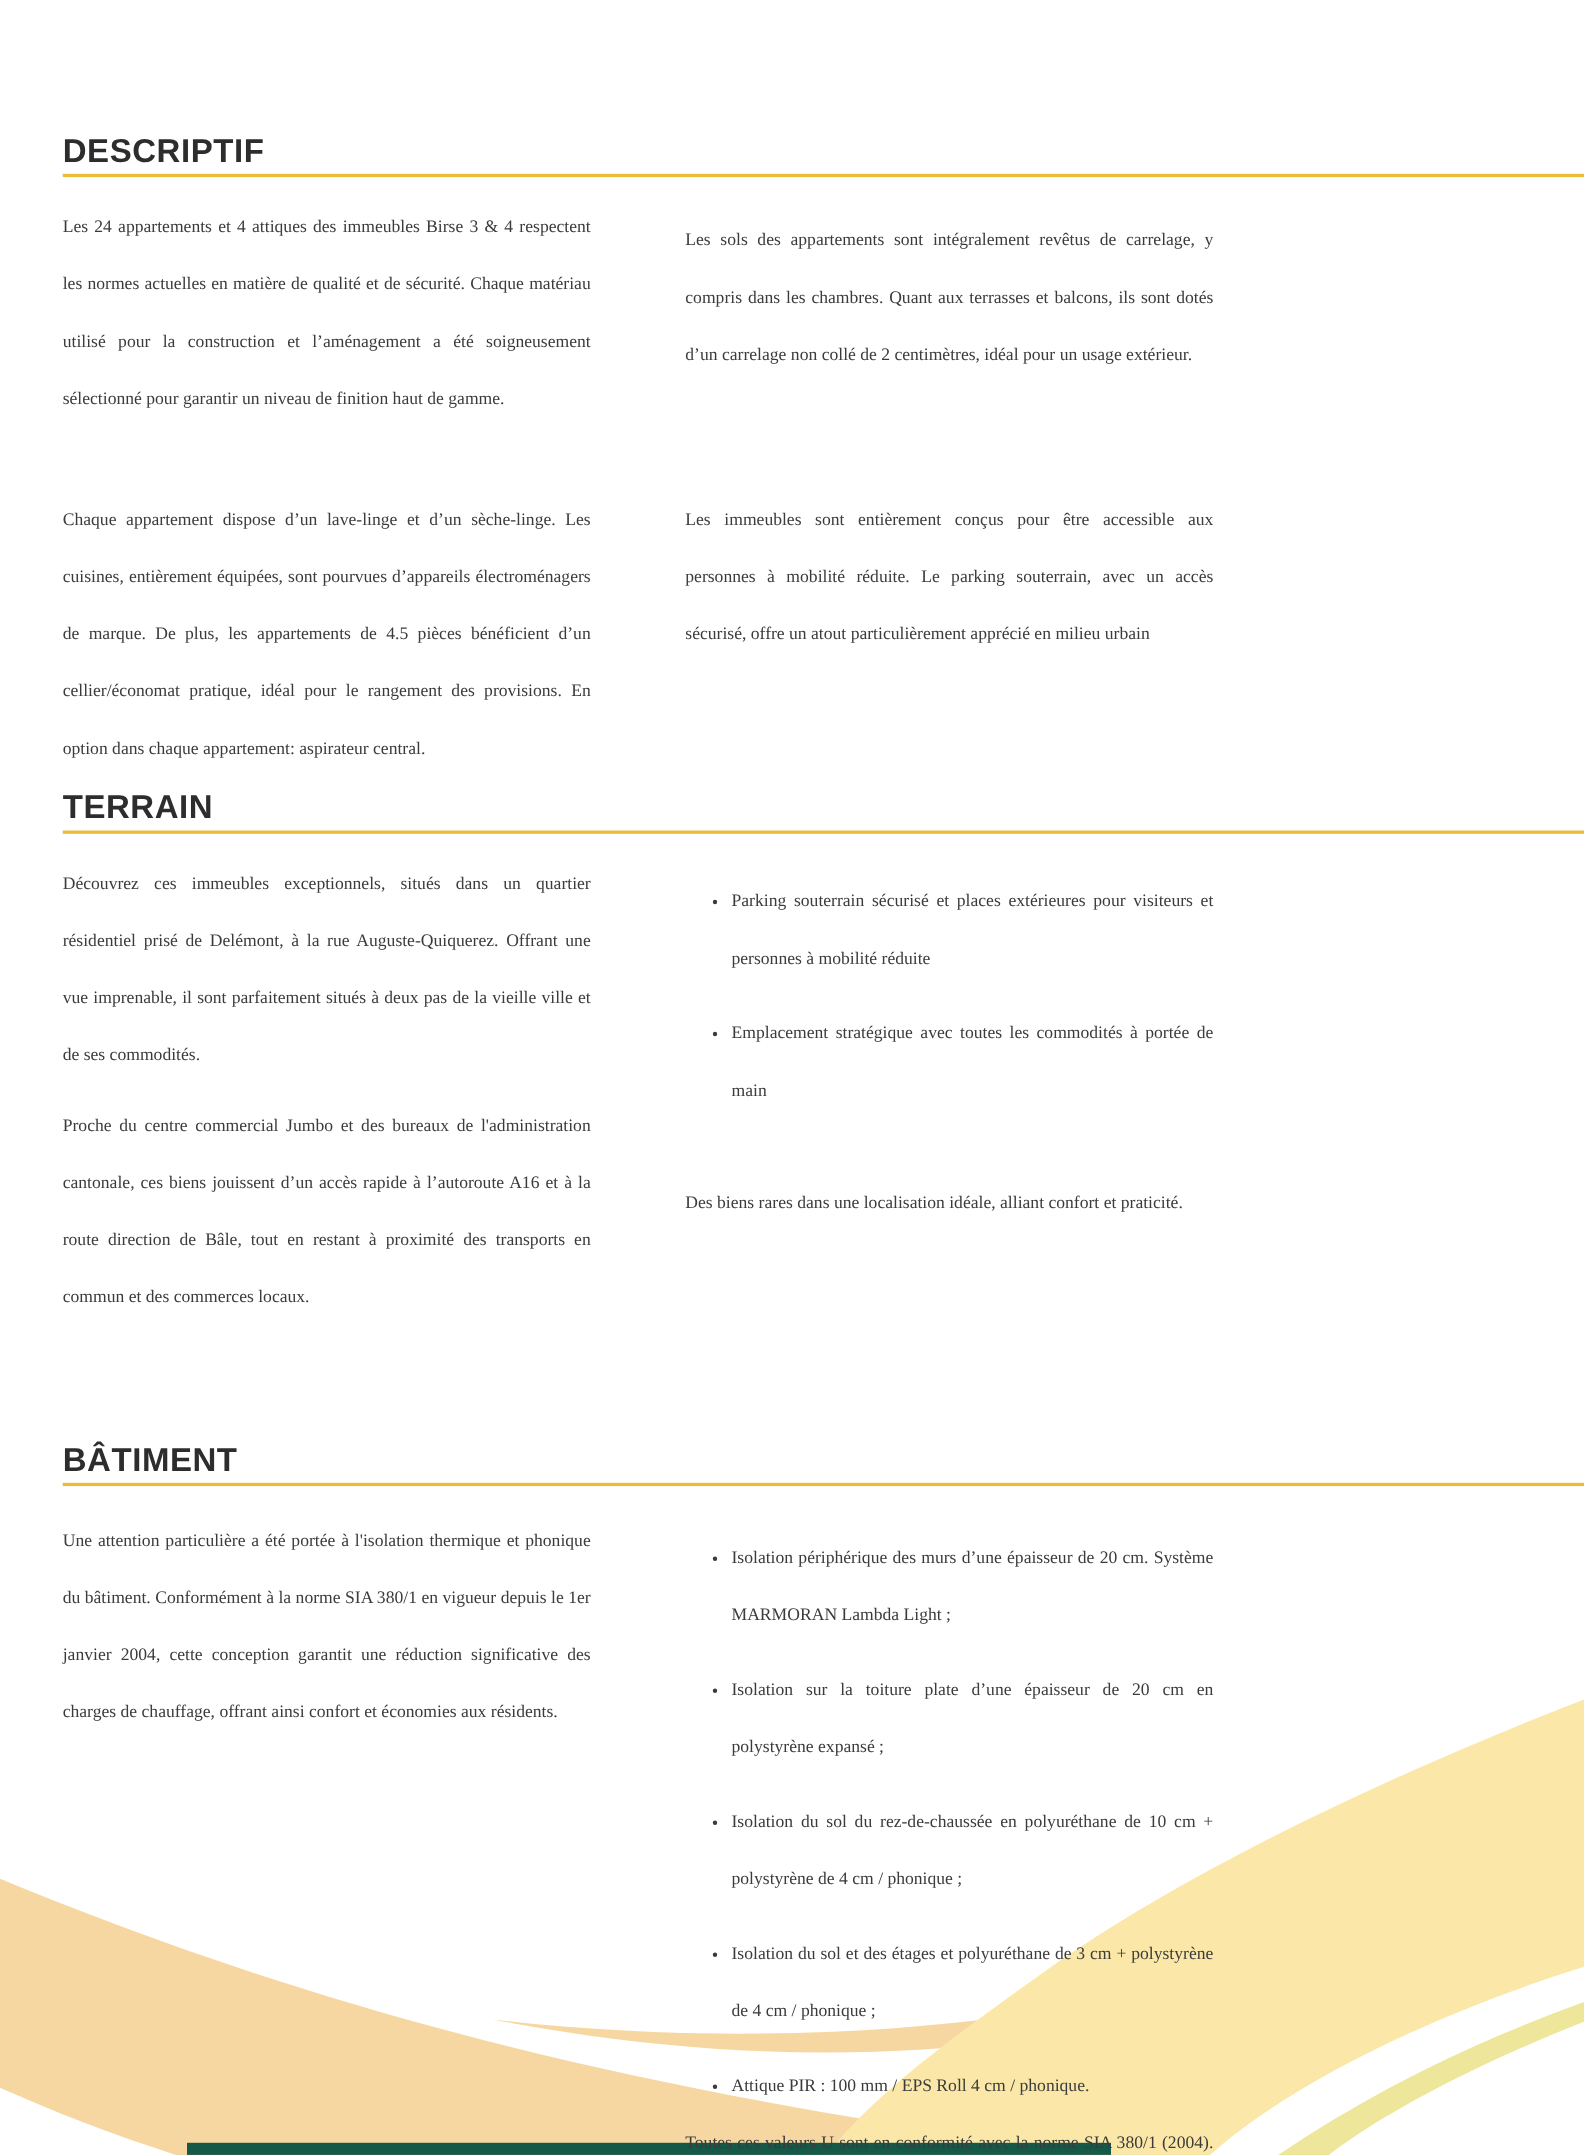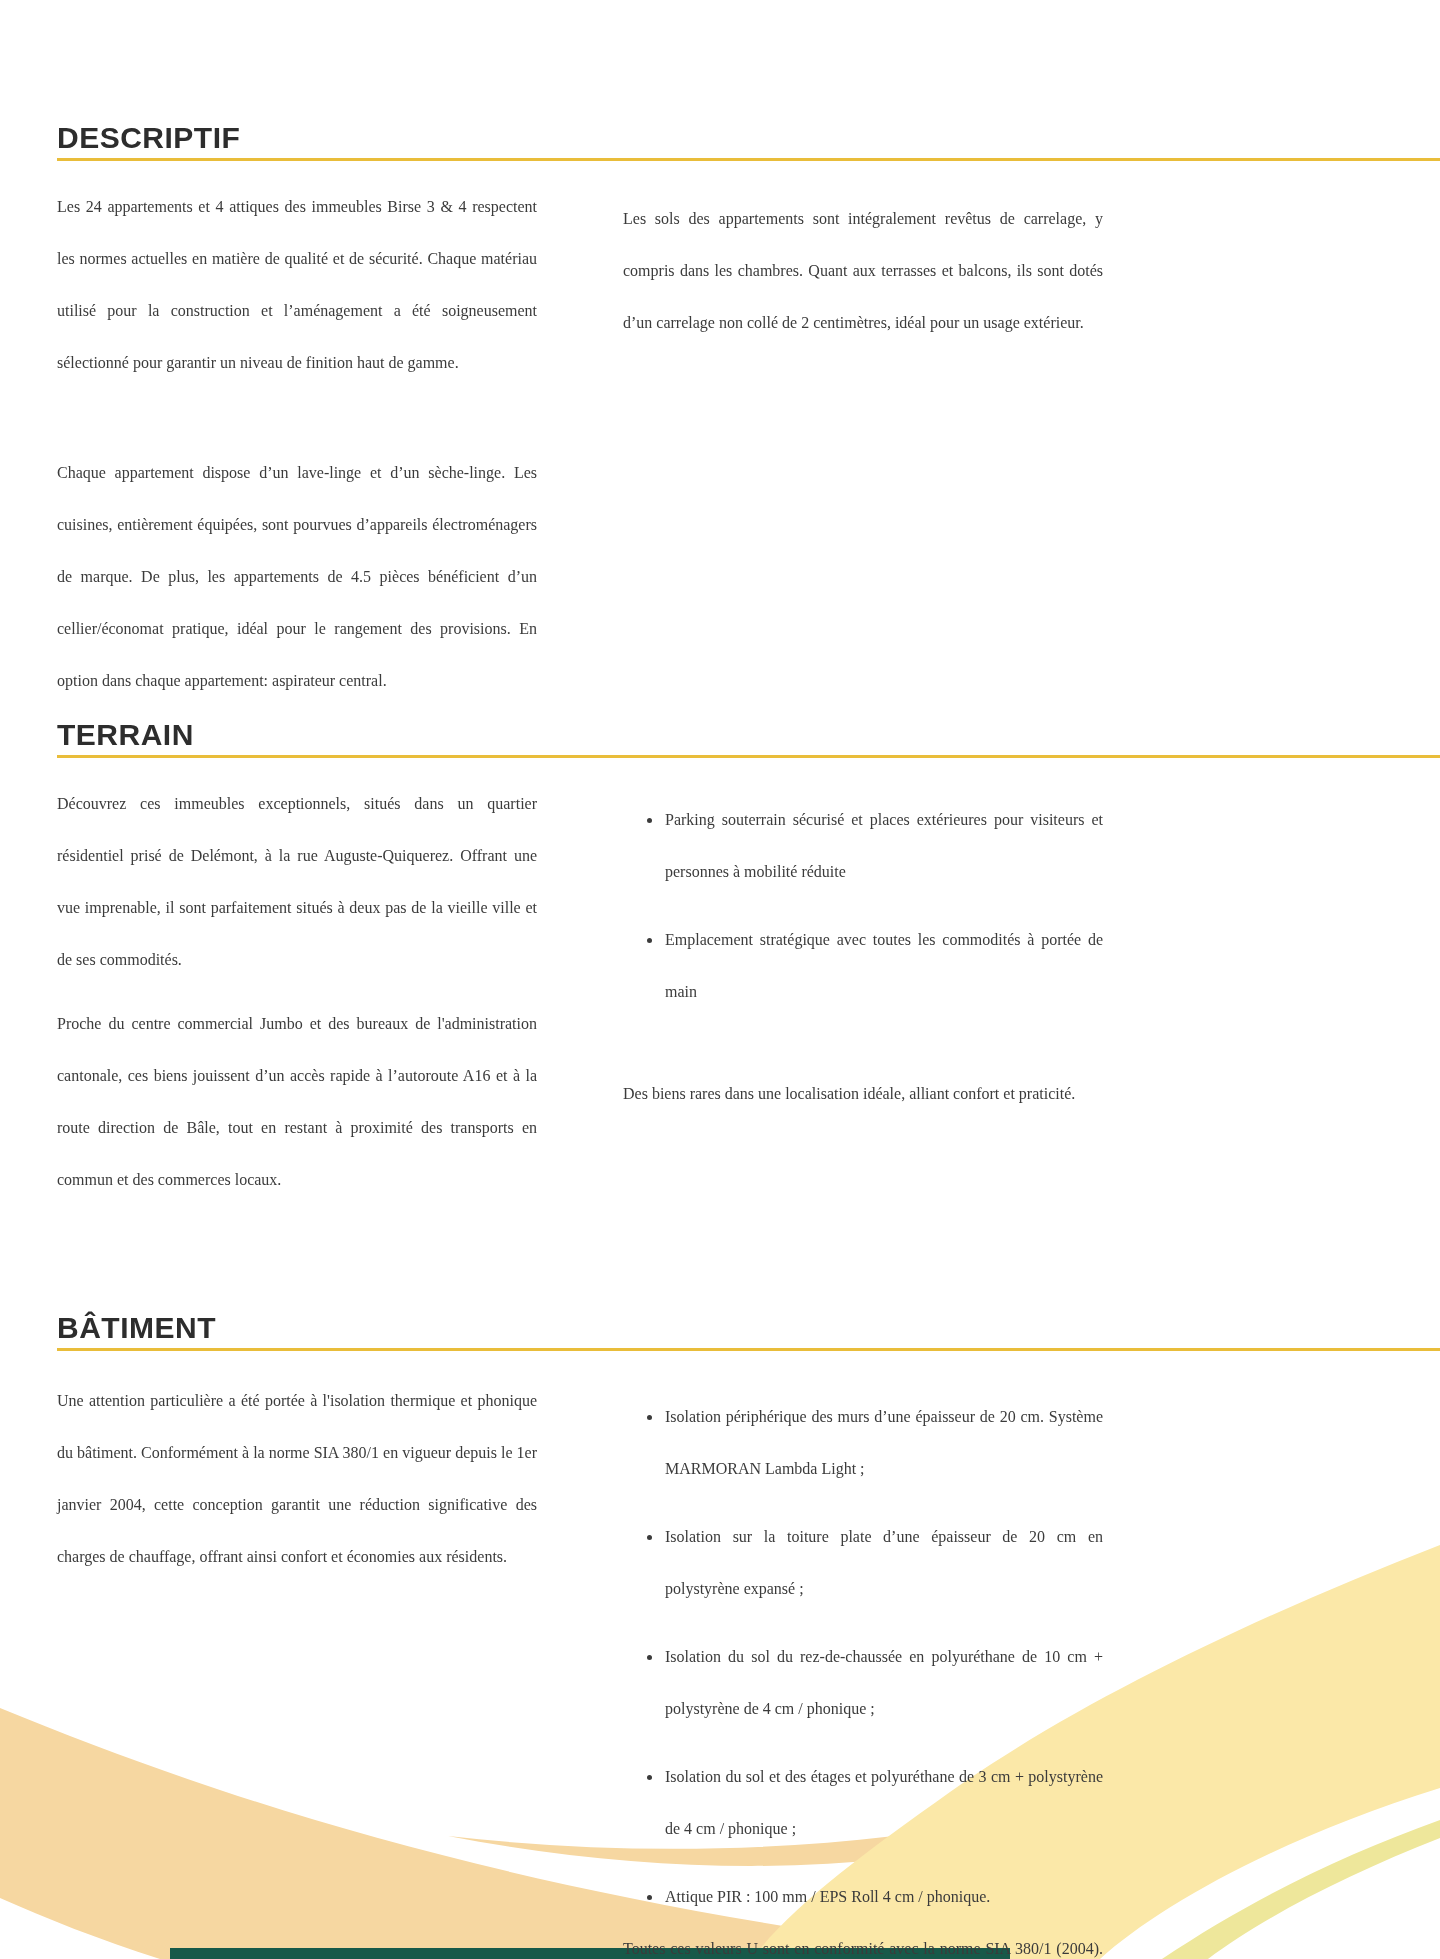--- a/index.html
+++ b/index.html
@@ -71,20 +71,21 @@
 <div class="page">
 
   <section class="section sec-descriptif">
     <div class="section-head">
       <h2>DESCRIPTIF</h2>
     </div>
     <div class="cols two-rows">
       <p class="para">Les 24 appartements et 4 attiques des immeubles Birse 3 &amp; 4 respectent les normes actuelles en matière de qualité et de sécurité. Chaque matériau utilisé pour la construction et l’aménagement a été soigneusement sélectionné pour garantir un niveau de finition haut de gamme.</p>
       <p class="para">Les sols des appartements sont intégralement revêtus de carrelage, y compris dans les chambres. Quant aux terrasses et balcons, ils sont dotés d’un carrelage non collé de 2 centimètres, idéal pour un usage extérieur.</p>
       <p class="para">Chaque appartement dispose d’un lave-linge et d’un sèche-linge. Les cuisines, entièrement équipées, sont pourvues d’appareils électroménagers de marque. De plus, les appartements de 4.5 pièces bénéficient d’un cellier/économat pratique, idéal pour le rangement des provisions. En option dans chaque appartement: aspirateur central.</p>
+      <p class="para">Les immeubles sont entièrement conçus pour être accessible aux personnes à mobilité réduite. Le parking souterrain, avec un accès sécurisé, offre un atout particulièrement apprécié en milieu urbain</p>
     </div>
   </section>
 
   <section class="section sec-terrain">
     <div class="section-head">
       <h2>TERRAIN</h2>
     </div>
     <div class="cols">
       <div class="col">
         <p class="para">Découvrez ces immeubles exceptionnels, situés dans un quartier résidentiel prisé de Delémont, à la rue Auguste-Quiquerez. Offrant une vue imprenable, il sont parfaitement situés à deux pas de la vieille ville et de ses commodités.</p>

